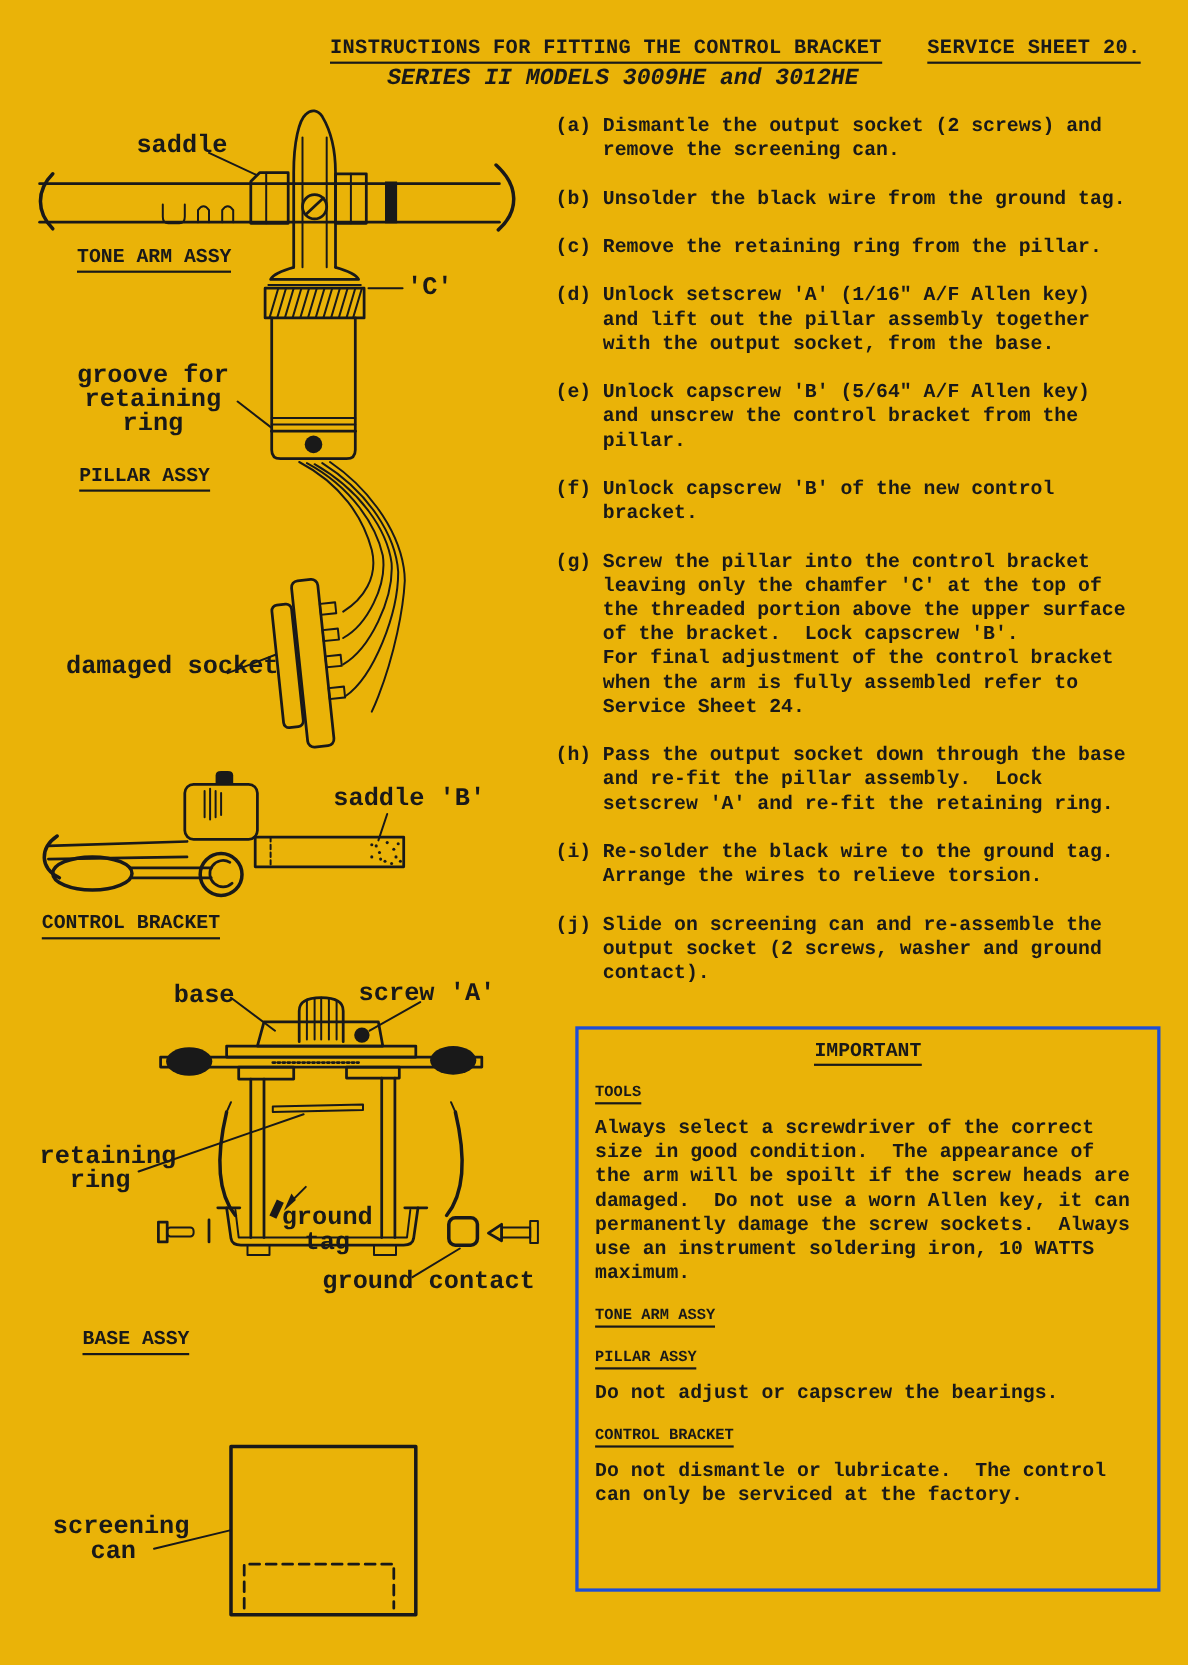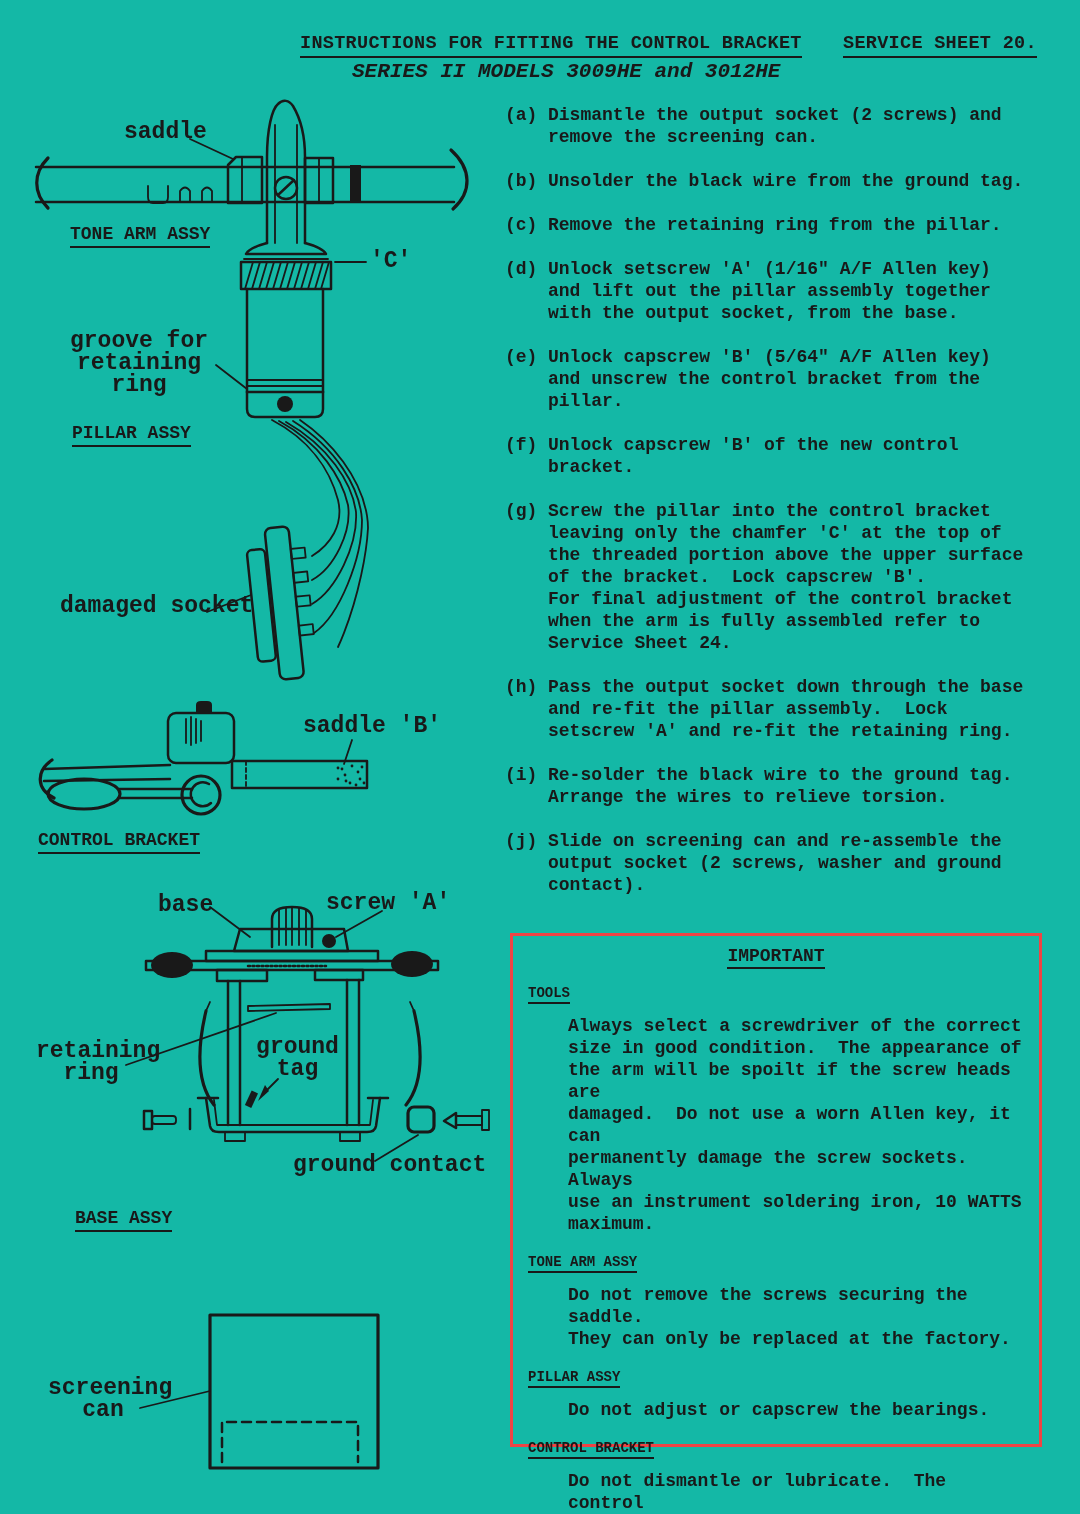--- a/index.html
+++ b/index.html
@@ -1,35 +1,35 @@
 <!DOCTYPE html>
 <html><head>
 <meta charset="utf-8">
 <style>
   html,body{margin:0;padding:0;background:#e8e8e6;}
-  .page{position:relative;width:1080px;height:1514px;background:#14b8a6;margin:0 auto;
+  .page{position:relative;width:1080px;height:1514px;background:#eab308;margin:0 auto;
         font-family:"Liberation Mono","DejaVu Sans Mono",monospace;color:#191919;
         font-weight:700;overflow:hidden;}
   .abs{position:absolute;}
   .lbl{font-size:23px;line-height:22px;white-space:pre-line;}
   .hdg{font-size:18px;line-height:22px;border-bottom:2.5px solid #191919;padding-bottom:1px;display:inline-block;}
   .title{font-size:18.5px;letter-spacing:.3px;border-bottom:2.5px solid #191919;padding-bottom:2px;}
   .subtitle{font-size:21px;font-style:italic;}
   .steps{position:absolute;left:505px;top:104px;width:560px;font-size:18px;line-height:22px;}
   .step{display:flex;margin-bottom:22px;}
   .step-id{flex:0 0 43px;}
   .step-text{flex:1;white-space:pre-wrap;}
-  .impbox{position:absolute;left:510px;top:933px;width:532px;height:514px;
-          border:3px solid #ef4444;box-sizing:border-box;padding:0 15px;}
+  .impbox{position:absolute;left:523px;top:933px;width:532px;height:514px;
+          border:3px solid #1d4ed8;box-sizing:border-box;padding:0 15px;}
   .imp-title{text-align:center;margin-top:9px;font-size:18px;line-height:22px;}
   .imp-title span{border-bottom:2.5px solid #191919;padding-bottom:1px;}
   .imp-h{margin-top:16px;font-size:14px;line-height:22px;}
   .imp-h span{border-bottom:2.5px solid #191919;padding-bottom:1px;}
   .imp-h.first{margin-top:15px;}
-  .imp-p{margin-top:11px;font-size:18px;line-height:22px;white-space:pre-wrap;margin-left:40px;}
+  .imp-p{margin-top:11px;font-size:18px;line-height:22px;white-space:pre-wrap;}
   svg{position:absolute;overflow:visible;}
   svg *{vector-effect:none;}
   .ink{stroke:#191919;fill:none;stroke-width:2.5;stroke-linecap:round;stroke-linejoin:round;}
   .fill{fill:#191919;stroke:none;}
   .thin{stroke-width:1.8;}
   .thick{stroke-width:3.2;}
 </style>
 </head>
 <body>
 
@@ -192,21 +192,21 @@
     <line class="ink thin" x1="106" y1="180" x2="256" y2="128"></line>
     <line class="ink thin" x1="258" y1="194" x2="242" y2="210"></line>
     <path class="fill" d="M249 206 L238 216 L245 200 Z"></path>
     <line class="ink thin" x1="355" y1="276" x2="398" y2="250"></line>
   </svg>
 
   <div class="abs lbl" style="left:158px;top:894px;">base</div>
   <div class="abs lbl" style="left:326px;top:892px;">screw 'A'</div>
   <div class="abs lbl" style="left:36px;top:1040px;width:110px;text-align:center;">retaining
 ring</div>
-  <div class="abs lbl" style="left:255px;top:1036px;width:85px;text-align:center;">ground
+  <div class="abs lbl" style="left:255px;top:1096px;width:85px;text-align:center;">ground
 tag</div>
   <div class="abs lbl" style="left:293px;top:1154px;">ground contact</div>
   <div class="abs hdg" style="left:75px;top:1207px;">BASE ASSY</div>
 
   <svg style="left:20px;top:1300px;" width="480" height="210" viewBox="0 0 480 210">
     <rect class="ink thick" x="190" y="15" width="168" height="153"></rect>
     <path class="ink" d="M202 162 L202 122 L338 122 L338 162" stroke-dasharray="9 6"></path>
     <line class="ink thin" x1="120" y1="108" x2="190" y2="91"></line>
   </svg>
   <div class="abs lbl" style="left:48px;top:1377px;width:110px;text-align:center;">screening
@@ -276,22 +276,20 @@
     <div class="imp-title"><span>IMPORTANT</span></div>
     <div class="imp-h first"><span>TOOLS</span></div>
     <div class="imp-p">Always select a screwdriver of the correct
 size in good condition.  The appearance of
 the arm will be spoilt if the screw heads are
 damaged.  Do not use a worn Allen key, it can
 permanently damage the screw sockets.  Always
 use an instrument soldering iron, 10 WATTS
 maximum.</div>
     <div class="imp-h"><span>TONE ARM ASSY</span></div>
-    <div class="imp-p">Do not remove the screws securing the saddle.
-They can only be replaced at the factory.</div>
     <div class="imp-h"><span>PILLAR ASSY</span></div>
     <div class="imp-p">Do not adjust or capscrew the bearings.</div>
     <div class="imp-h"><span>CONTROL BRACKET</span></div>
     <div class="imp-p">Do not dismantle or lubricate.  The control
 can only be serviced at the factory.</div>
   </div>
 
 </div>
 
 </body></html>

